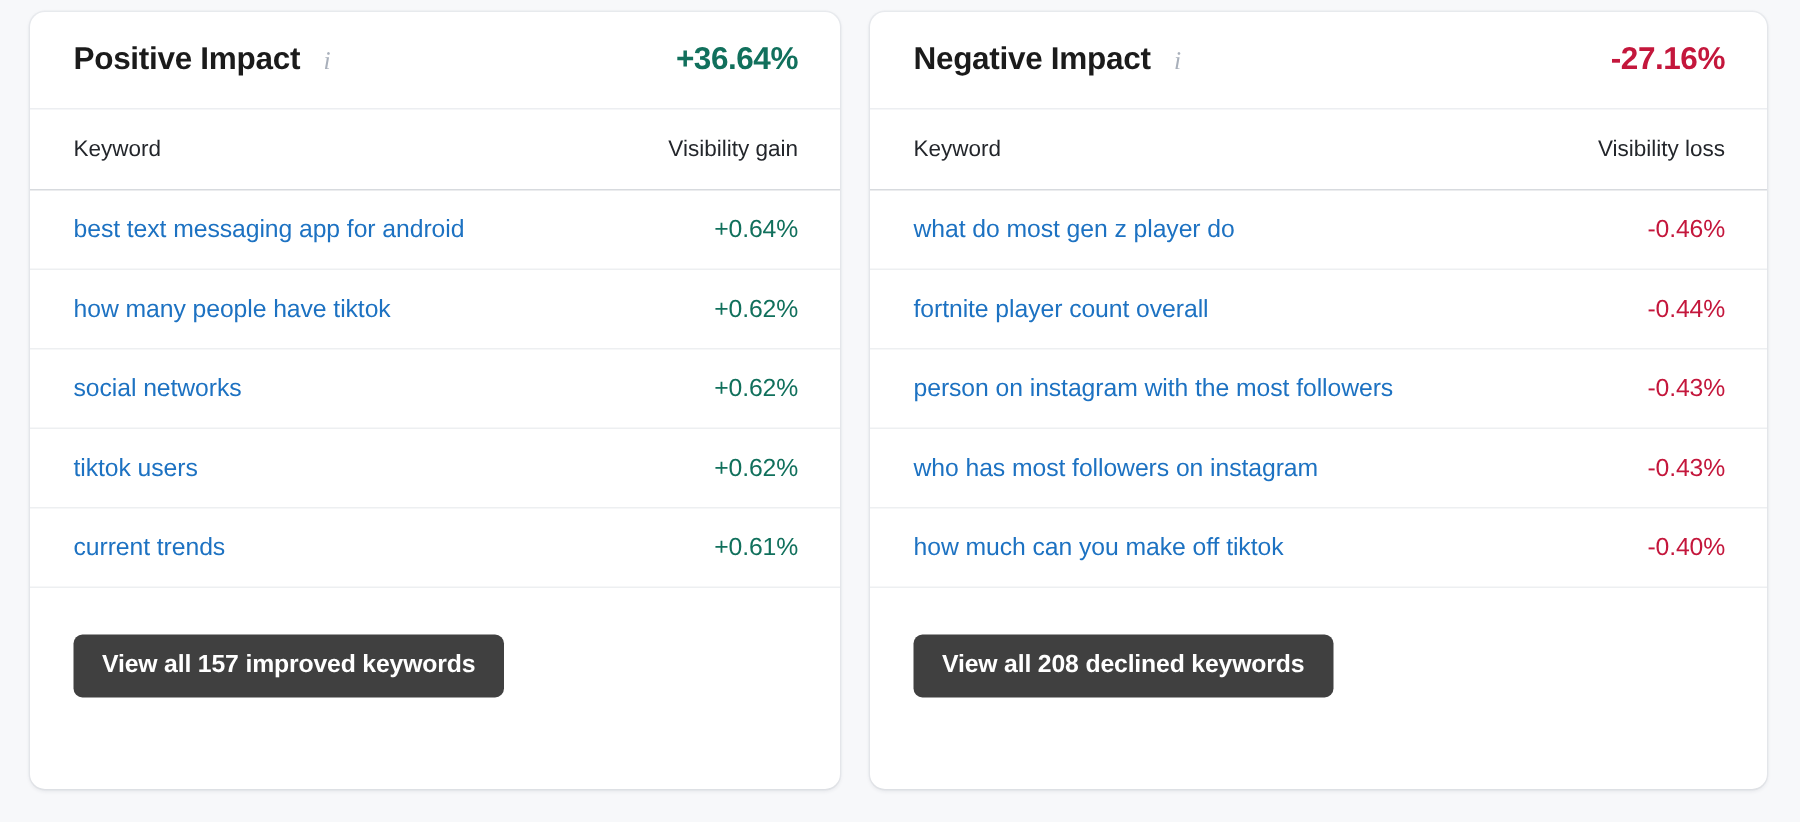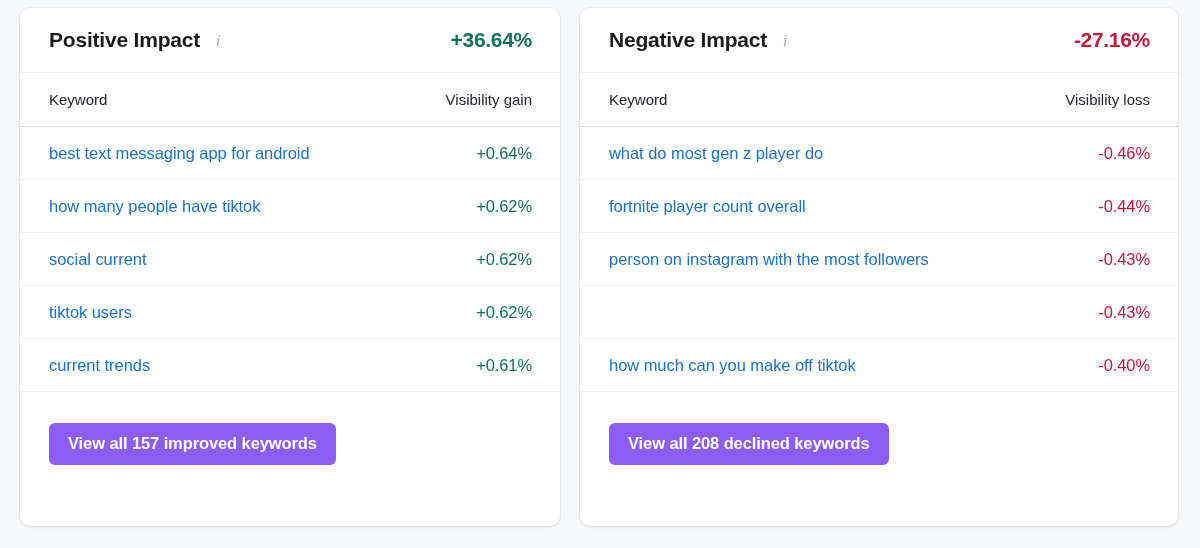--- a/index.html
+++ b/index.html
@@ -126,21 +126,21 @@
   .row .val.pos { color: #11705c; }
   .row .val.neg { color: #c4173c; }
 
   
   .card-footer {
     padding: 31px 29px 0 29px;
     box-sizing: border-box;
   }
   .cta {
     display: inline-block;
-    background: #8b5cf6;
+    background: #404040;
     color: #ffffff;
     font-family: "Liberation Sans", sans-serif;
     font-size: 16.5px;
     font-weight: bold;
     letter-spacing: -0.1px;
     border: none;
     border-radius: 6px;
     padding: 12px 19px 13px 19px;
     cursor: pointer;
     line-height: 1;
@@ -168,21 +168,21 @@
 
       <div class="row">
         <a class="kw">best text messaging app for android</a>
         <span class="val pos">+0.64%</span>
       </div>
       <div class="row">
         <a class="kw">how many people have tiktok</a>
         <span class="val pos">+0.62%</span>
       </div>
       <div class="row">
-        <a class="kw">social current</a>
+        <a class="kw">social networks</a>
         <span class="val pos">+0.62%</span>
       </div>
       <div class="row">
         <a class="kw">tiktok users</a>
         <span class="val pos">+0.62%</span>
       </div>
       <div class="row">
         <a class="kw">current trends</a>
         <span class="val pos">+0.61%</span>
       </div>
@@ -216,20 +216,21 @@
       </div>
       <div class="row">
         <a class="kw">fortnite player count overall</a>
         <span class="val neg">-0.44%</span>
       </div>
       <div class="row">
         <a class="kw">person on instagram with the most followers</a>
         <span class="val neg">-0.43%</span>
       </div>
       <div class="row">
+        <a class="kw">who has most followers on instagram</a>
         <span class="val neg">-0.43%</span>
       </div>
       <div class="row">
         <a class="kw">how much can you make off tiktok</a>
         <span class="val neg">-0.40%</span>
       </div>
 
     </div>
 
     <div class="card-footer">

